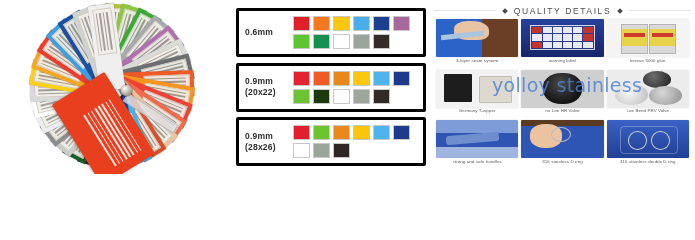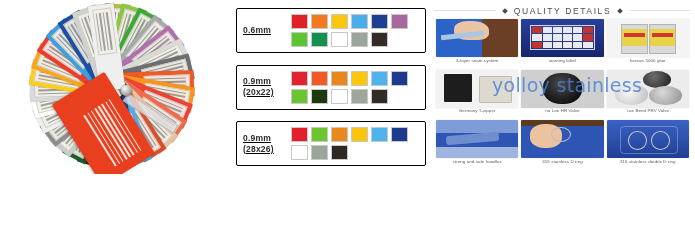--- a/index.html
+++ b/index.html
@@ -21,22 +21,22 @@
   .fan-front .txt i{display:block;height:1.6px;margin:2.6px 0;background:#fff;opacity:.85;}
   .rivet{position:absolute;left:121px;top:85px;width:11px;height:11px;border-radius:50%;
          background:radial-gradient(circle at 35% 32%,#fdfdfd,#a9a49a 62%,#6d6960);
          box-shadow:0 0 0 1px rgba(0,0,0,.2);}
   .strap{position:absolute;left:126px;top:92px;width:58px;height:8px;background:rgba(225,225,228,.8);
          transform:rotate(33deg);transform-origin:0 4px;border:.5px solid rgba(160,160,165,.6);}
 
   
   .chart-panel{flex:0 0 200px;width:200px;height:174px;padding:8px 6px 8px 4px;box-sizing:border-box;
                display:flex;flex-direction:column;justify-content:space-between;background:#fff;}
-  .chart-row{border:1px solid #000000;background:#fff;border-radius:2px;display:flex;align-items:center;
-             padding:5px 6px;box-sizing:border-box;text-decoration:underline;}
+  .chart-row{border:3px solid #000000;background:#fff;border-radius:2px;display:flex;align-items:center;
+             padding:5px 6px;box-sizing:border-box;}
   .chart-label{flex:0 0 48px;font-size:8.5px;font-weight:bold;color:#2b2b2b;line-height:1.25;
                letter-spacing:.2px;white-space:pre-line;}
   .swatch-grid{display:flex;flex-direction:column;gap:3px;}
   .swatch-line{display:flex;gap:3px;}
   .sw{width:17px;height:15px;border:1px solid #c8c8c8;box-sizing:border-box;}
 
   
   .quality-panel{flex:1 1 auto;height:174px;box-sizing:border-box;padding:3px 4px 3px 2px;background:#fff;
                  display:flex;flex-direction:column;position:relative;}
   .q-header{display:flex;align-items:center;justify-content:center;gap:7px;height:15px;flex:0 0 15px;}

